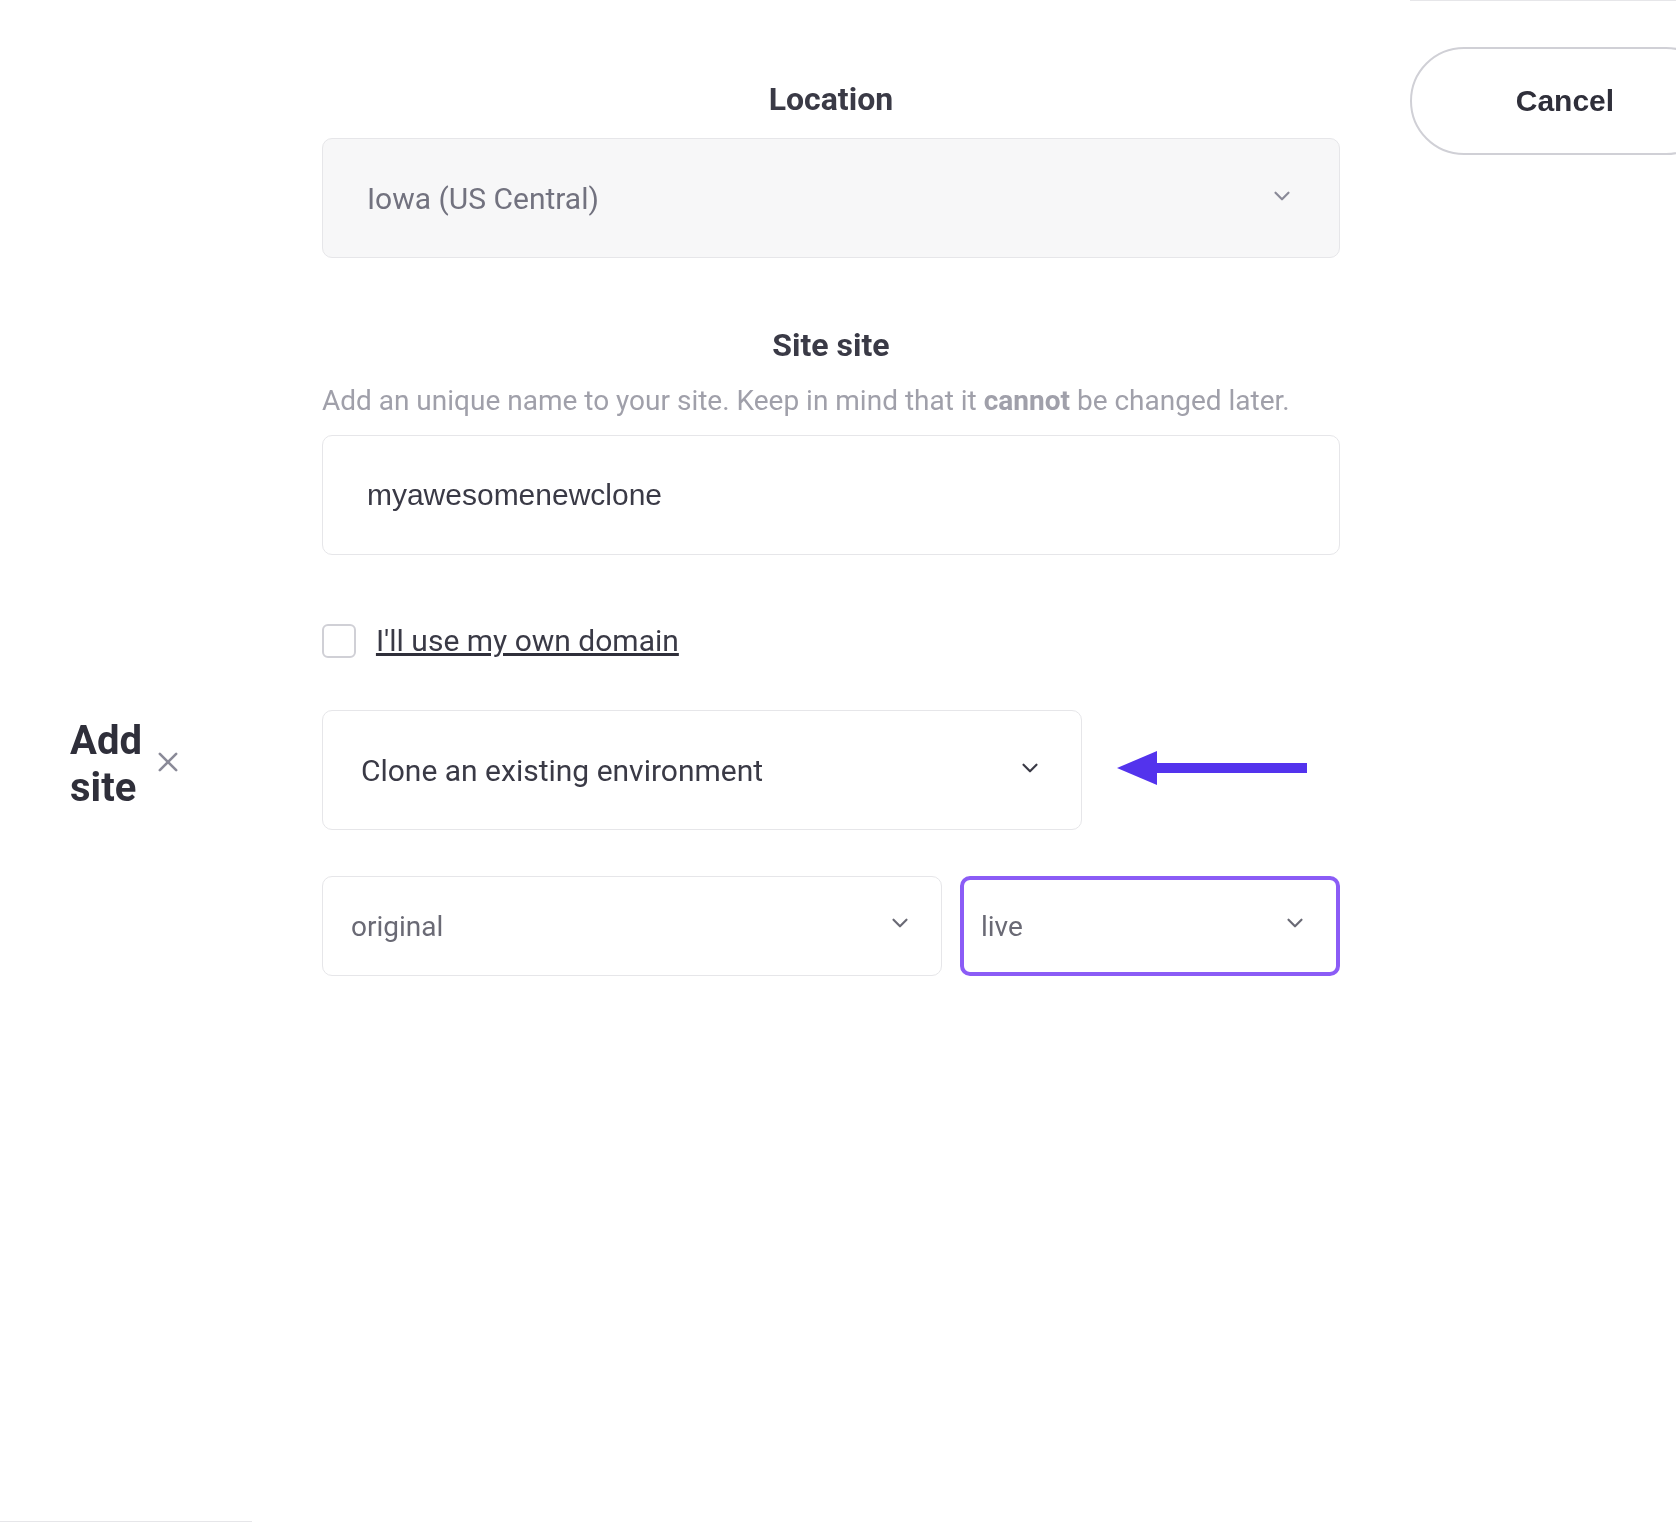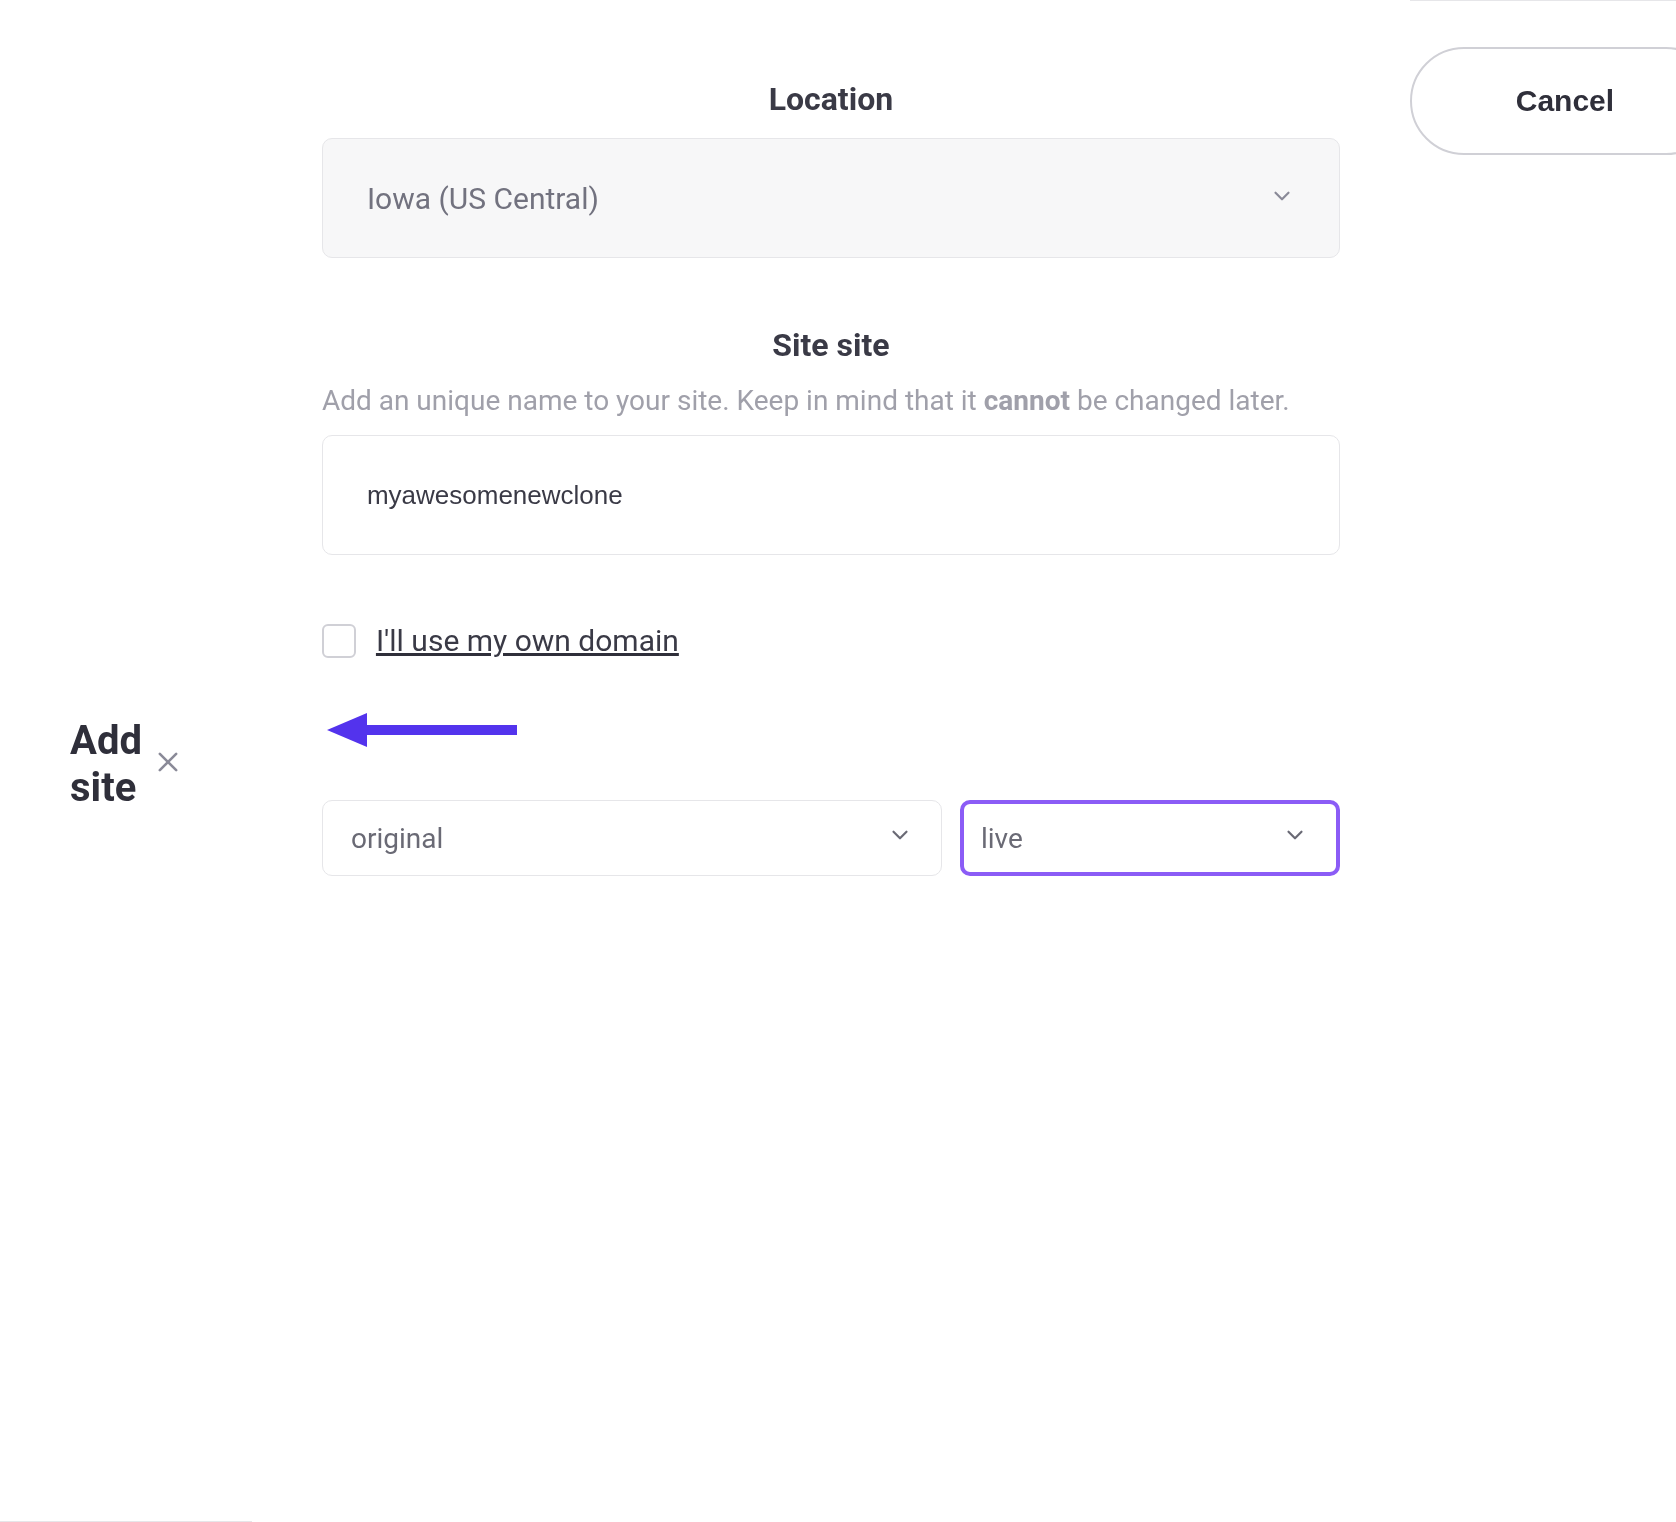--- a/index.html
+++ b/index.html
@@ -90,21 +90,21 @@
   }
   .select-control .chevron {
     color: #8a8a98;
   }
   .chevron svg { width: 26px; height: 26px; }
   .text-input {
     width: 100%;
     height: 120px;
     border: 1px solid #e6e6e9;
     border-radius: 10px;
-    font-size: 26px;
+    font-size: 30px;
     color: #3a3a46;
     padding: 0 44px;
     outline: none;
     background: #ffffff;
   }
   .checkbox-row {
     display: flex;
     align-items: flex-end;
     gap: 20px;
     text-decoration: underline;
@@ -145,21 +145,21 @@
     display: flex;
     align-items: center;
     color: #5333ed;
   }
   .arrow-annotation svg { width: 200px; height: 40px; }
   .pair-row {
     display: flex;
     gap: 18px;
   }
   .select-small {
-    height: 76px;
+    height: 100px;
     border: 1px solid #e6e6e9;
     border-radius: 10px;
     display: flex;
     align-items: center;
     justify-content: space-between;
     padding: 0 28px;
     font-size: 28px;
     color: #6a6a75;
     cursor: pointer;
     background: #ffffff;
@@ -243,20 +243,28 @@
     </div>
 
     <div class="field-group gap-md">
       <div class="checkbox-row">
         <div class="checkbox-box"></div>
         <span class="checkbox-label">I'll use my own domain</span>
       </div>
     </div>
 
     <div class="clone-row">
+      <div class="select-medium">
+        <span>Clone an existing environment</span>
+        <span class="chevron">
+          <svg viewBox="0 0 24 24" fill="none" stroke="currentColor" stroke-width="2" stroke-linecap="round" stroke-linejoin="round">
+            <polyline points="6 9 12 15 18 9"></polyline>
+          </svg>
+        </span>
+      </div>
       <div class="arrow-annotation">
         <span>
           <svg viewBox="0 0 200 40">
             <line x1="40" y1="20" x2="195" y2="20" stroke="#5333ed" stroke-width="10"></line>
             <polygon points="5,20 45,3 45,37" fill="#5333ed"></polygon>
           </svg>
         </span>
       </div>
     </div>
 

